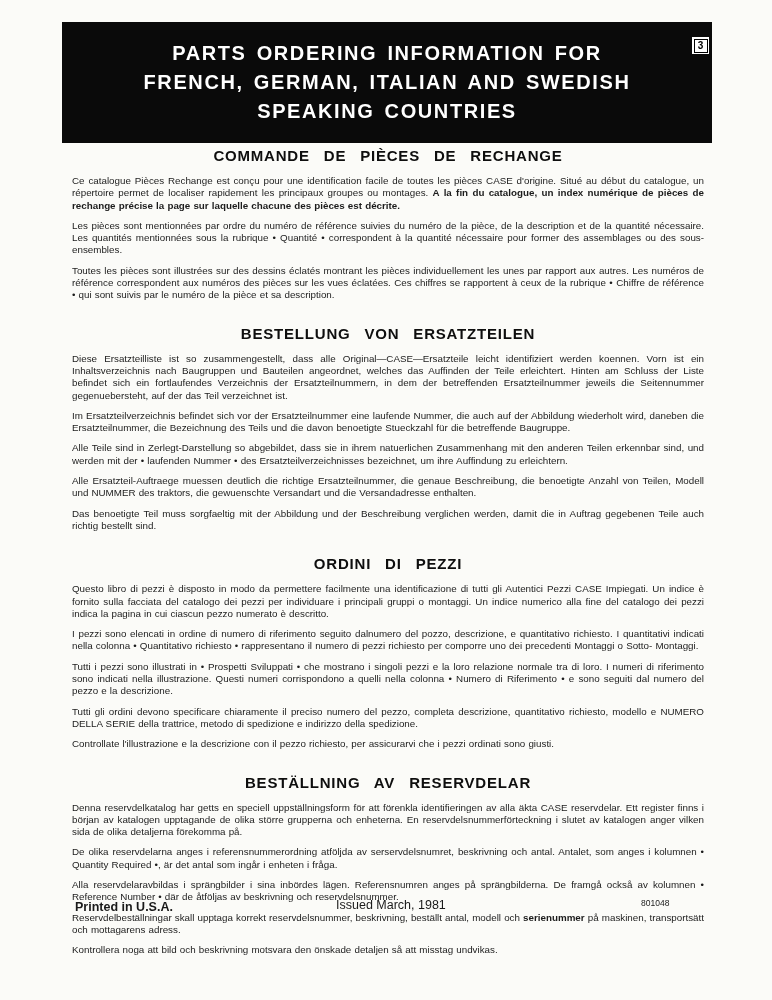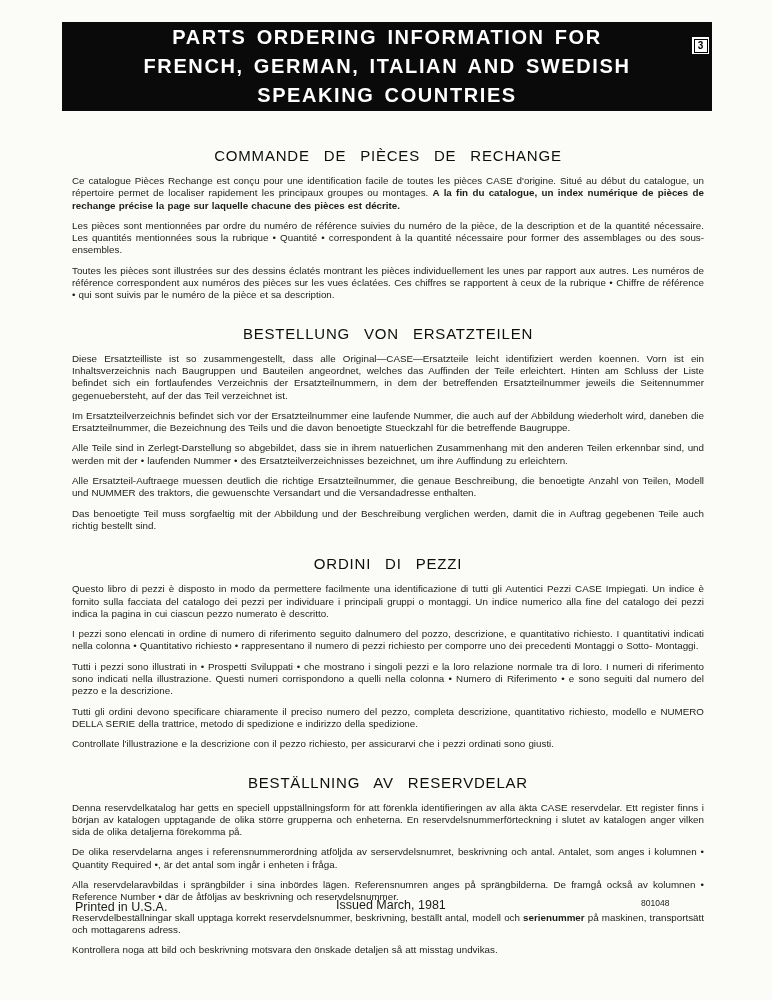--- a/index.html
+++ b/index.html
@@ -6,21 +6,21 @@
   body {
     width: 772px; height: 1000px;
     background: #fbfbf8;
     position: relative;
     font-family: "Liberation Sans", sans-serif;
     color: #1a1a1a;
     overflow: hidden;
   }
   .banner {
     position: absolute; left: 62px; top: 22px;
-    width: 650px; height: 89px;
+    width: 650px; height: 121px;
     background: #0a0a0a; color: #ffffff;
     display: flex; flex-direction: column;
     align-items: center; justify-content: center;
     font-weight: bold; font-size: 20px;
     letter-spacing: 1.6px; word-spacing: 3px;
     line-height: 29px; text-align: center;
   }
   .badge {
     position: absolute; top: 15px; right: 3px;
     width: 17px; height: 17px; background: #ffffff;
@@ -30,33 +30,33 @@
     width: 12px; height: 12px;
     border: 1.5px solid #000;
     color: #000; font-size: 10px; font-weight: bold;
     letter-spacing: 0; line-height: 12px;
     display: flex; align-items: center; justify-content: center;
   }
   .content {
     position: absolute; left: 64px; top: 140px; width: 648px;
   }
   h2 {
-    font-size: 15px; font-weight: normal; color: #0e0e0e;
+    font-size: 15px; font-weight: bold; color: #0e0e0e;
     text-align: center;
     letter-spacing: 0.8px; word-spacing: 9px;
     margin: 23px 0 11px 0;
   }
   h2.first { margin-top: 7px; }
   p {
     font-size: 9.8px; line-height: 12.3px;
     text-align: justify; margin: 8px;
     word-spacing: 0.4px; color: #1c1c1c;
   }
   .footer { position: absolute; left: 0; top: 898px; width: 772px; height: 30px; }
-  .printed { position: absolute; left: 75px; top: 2px; font-size: 12.5px; }
+  .printed { position: absolute; left: 75px; top: 2px; font-size: 12.5px; font-weight: bold; }
   .issued  { position: absolute; left: 336px; top: 0; font-size: 12.5px; }
   .formnum { position: absolute; left: 641px; top: 0; font-size: 8.5px; font-weight: normal; }
 </style>
 </head>
 <body>
 
 <div class="page">
 
   <div class="banner">
     <div>PARTS ORDERING INFORMATION FOR</div>

